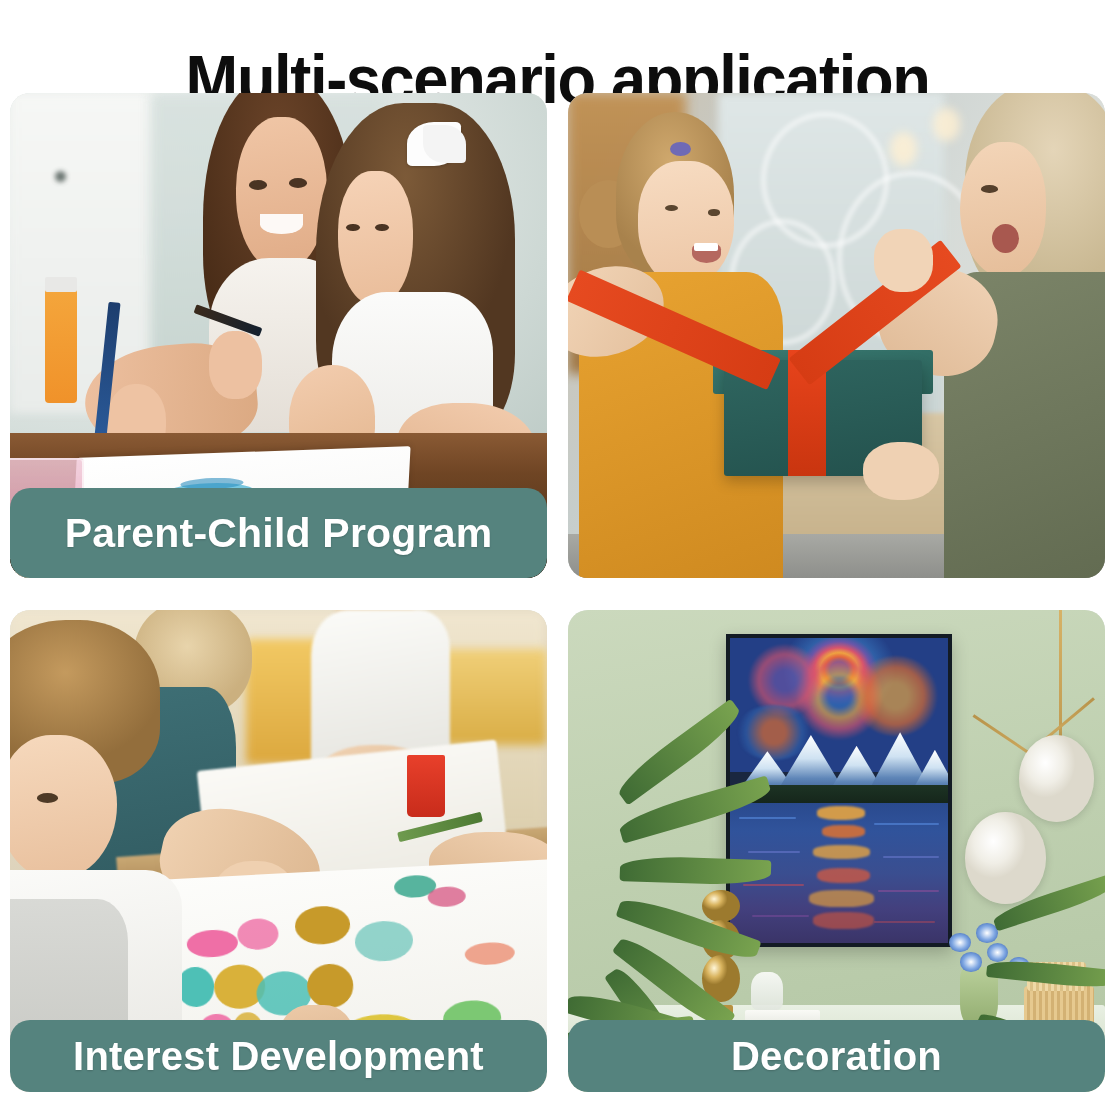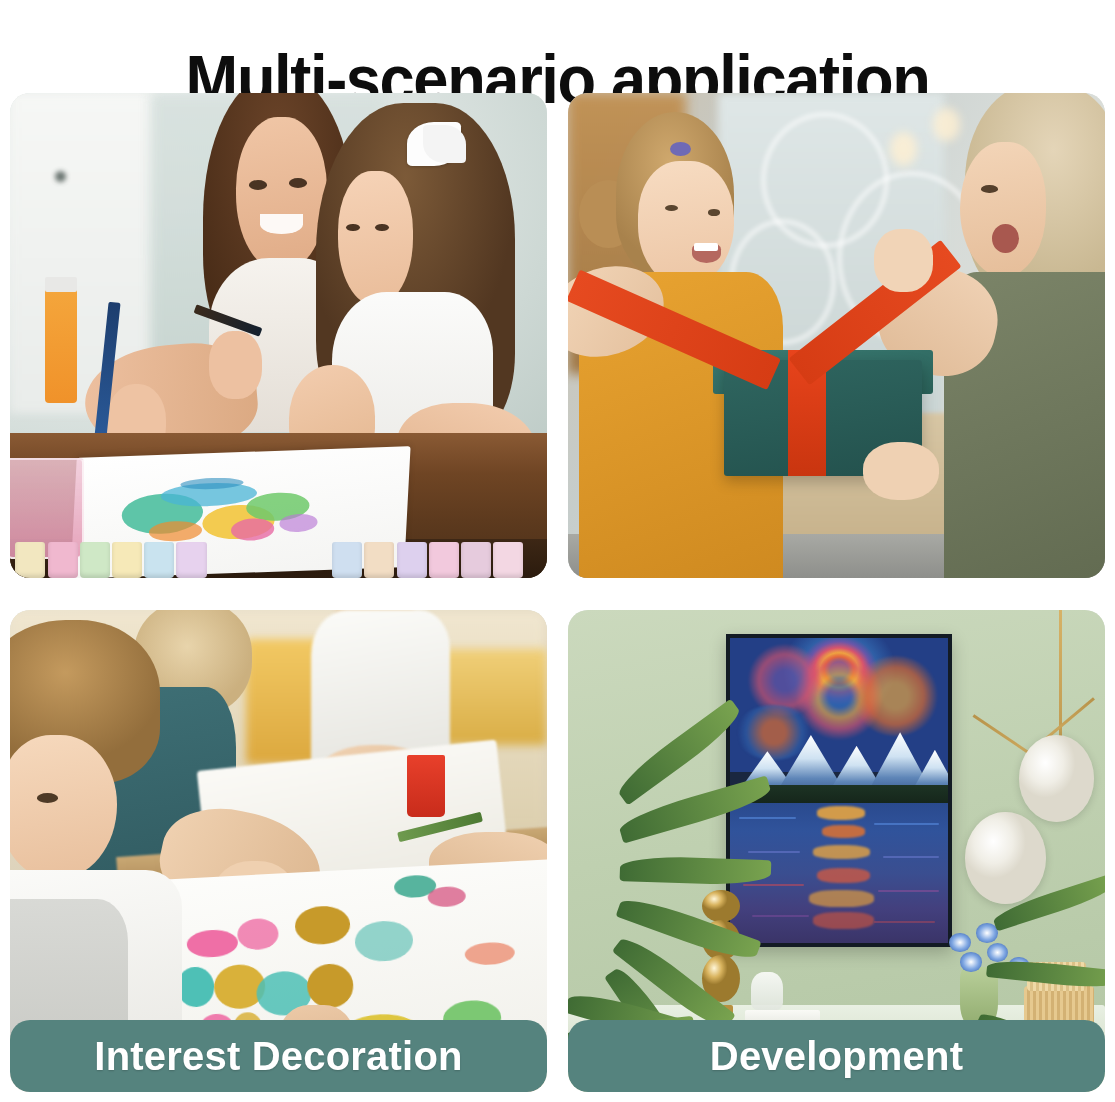--- a/index.html
+++ b/index.html
@@ -366,20 +366,23 @@
           <div class="pot" style="left:25%;background:#c9e3ef;"></div>
           <div class="pot" style="left:31%;background:#e7d2ee;"></div>
           <div class="pot" style="left:60%;background:#cfdff0;"></div>
           <div class="pot" style="left:66%;background:#f2ddc4;"></div>
           <div class="pot" style="left:72%;background:#ddd0ee;"></div>
           <div class="pot" style="left:78%;background:#f2c9dd;"></div>
           <div class="pot" style="left:84%;background:#e6cbdd;"></div>
           <div class="pot" style="left:90%;background:#f3d7e3;"></div>
         </div>
       </div>
+      <div class="caption">
+        <span class="caption-text">Parent-Child Program</span>
+      </div>
     </div>
 
     <div class="card">
       <div class="photo p2">
         <div class="warmleft"></div>
         <div class="win"></div>
         <div class="curl" style="left:36%;top:4%;width:22%;height:26%;"></div>
         <div class="curl" style="left:50%;top:16%;width:26%;height:34%;"></div>
         <div class="curl" style="left:30%;top:26%;width:18%;height:24%;"></div>
         <div class="bokeh" style="left:60%;top:8%;"></div>
@@ -458,21 +461,21 @@
         </div>
 
         <div class="b1-hair"></div>
         <div class="b1-face"></div>
         <div class="b1-eye"></div>
         <div class="b1-body"></div>
         <div class="b1-apron"></div>
         <div class="fist"></div>
       </div>
       <div class="caption r2">
-        <span class="caption-text">Interest Decoration</span>
+        <span class="caption-text">Interest Development</span>
       </div>
     </div>
 
     <div class="card">
       <div class="photo p4">
 
         <div class="frame">
           <div class="canvas">
             <div class="sky"></div>
             <div class="swirl" style="left:30%;top:4%;width:40%;height:30%;background:radial-gradient(circle,#2f63b0 18%,#f0a93e 34%,#d8546d 52%,transparent 70%);"></div>
@@ -545,18 +548,18 @@
           <div class="frond" style="left:18%;top:66%;width:60%;height:7%;transform:rotate(16deg);"></div>
           <div class="frond" style="left:10%;top:78%;width:62%;height:7%;transform:rotate(-6deg);"></div>
         </div>
         <div class="palmR">
           <div class="frond" style="left:10%;top:6%;width:70%;height:9%;transform:rotate(-18deg);"></div>
           <div class="frond" style="left:6%;top:26%;width:74%;height:9%;transform:rotate(6deg);"></div>
           <div class="frond" style="left:2%;top:48%;width:72%;height:9%;transform:rotate(26deg);"></div>
         </div>
       </div>
       <div class="caption r2">
-        <span class="caption-text">Development</span>
+        <span class="caption-text">Decoration</span>
       </div>
     </div>
 
   </div>
 </div>
 
 </body></html>

